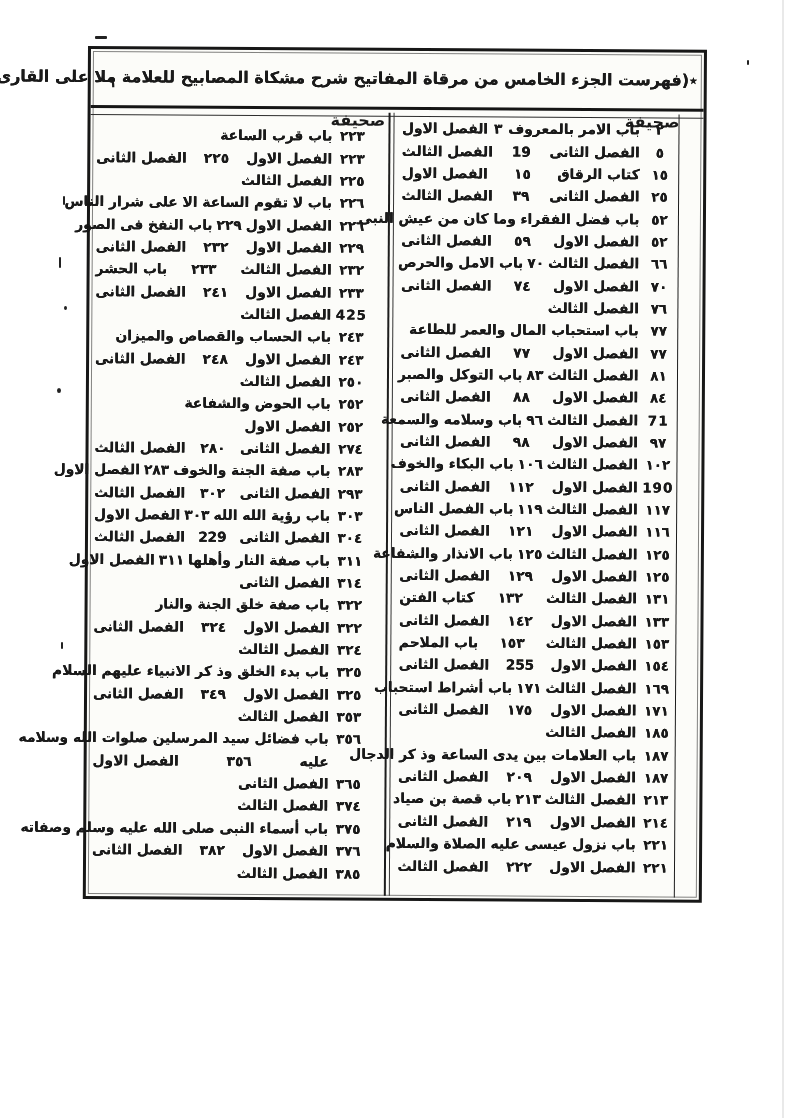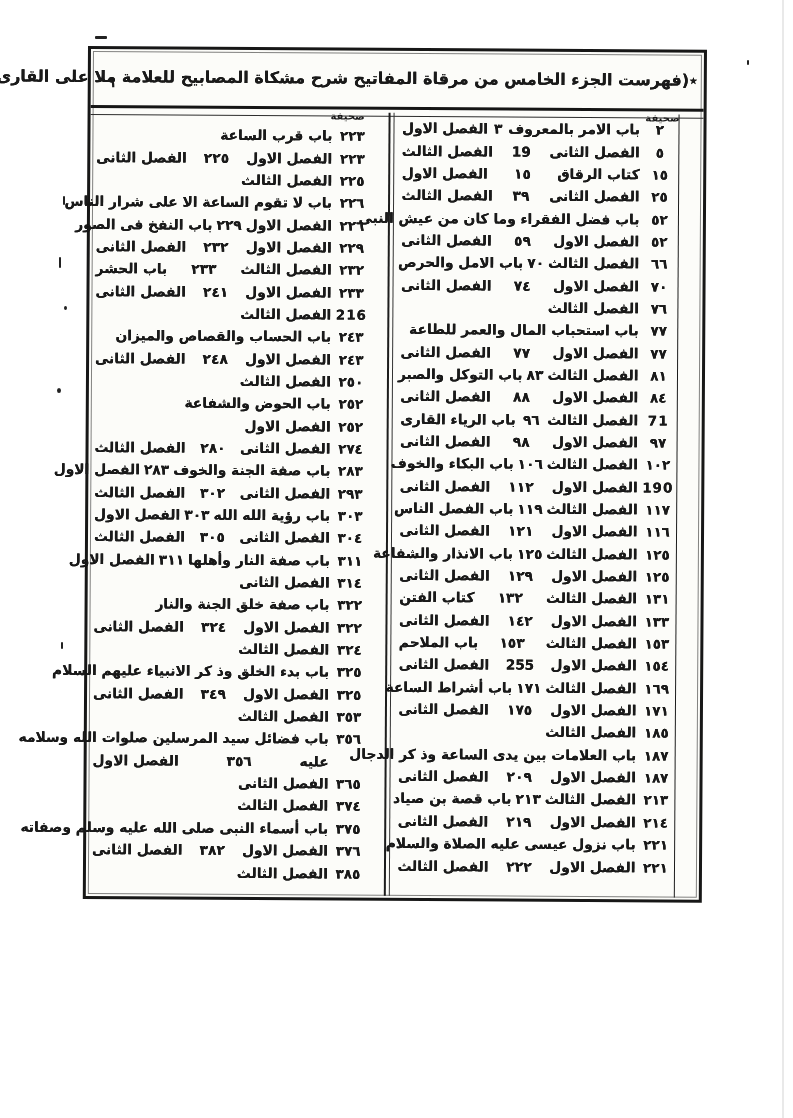--- a/index.html
+++ b/index.html
@@ -26,21 +26,21 @@
     flex:1;text-align:center;font-weight:bold;font-size:16px;
     white-space:nowrap;letter-spacing:-.3px;
     text-shadow:0 0 .5px #000;
     padding-left:30px;
   }
   .corner-num{position:absolute;left:18px;top:26px;font-size:13px;font-weight:bold;}
   .header-rule{
     position:absolute;top:56px;left:0;right:0;height:6px;
     border-top:3px solid #151515;border-bottom:1px solid #2c2c2c;
   }
-  .col-label{position:absolute;top:60px;font-size:10px;font-weight:bold;white-space:nowrap;}
+  .col-label{position:absolute;top:60px;font-size:16px;font-weight:bold;white-space:nowrap;}
   .col-label.rightside{right:24px;}
   .col-label.leftside{left:240px;}
   
   .vrule{position:absolute;top:62px;bottom:2px;width:1.5px;background:#1d1d1d;}
   .vrule.div-a{left:298px;}
   .vrule.div-b{left:303px;width:1px;background:#333;}
   .vrule.right-sep{right:24px;width:1.5px;}
   
   .toc-col{position:absolute;}
   .right-col{top:66px;right:25.5px;width:278px;}
@@ -186,21 +186,21 @@
           <span class="part">الفصل الاول</span>
           <span class="part">٨٨</span>
           <span class="part">الفصل الثانى</span>
         </span>
       </div>
       <div class="toc-row">
         <span class="pnum">71</span>
         <span class="rtext spread">
           <span class="part">الفصل الثالث</span>
           <span class="part">٩٦</span>
-          <span class="part">باب الرياء القارى</span>
+          <span class="part">باب وسلامه والسمعة</span>
         </span>
       </div>
       <div class="toc-row">
         <span class="pnum">٩٧</span>
         <span class="rtext spread">
           <span class="part">الفصل الاول</span>
           <span class="part">٩٨</span>
           <span class="part">الفصل الثانى</span>
         </span>
       </div>
@@ -282,21 +282,21 @@
           <span class="part">الفصل الاول</span>
           <span class="part">255</span>
           <span class="part">الفصل الثانى</span>
         </span>
       </div>
       <div class="toc-row">
         <span class="pnum">١٦٩</span>
         <span class="rtext spread">
           <span class="part">الفصل الثالث</span>
           <span class="part">١٧١</span>
-          <span class="part">باب أشراط الساعة</span>
+          <span class="part">باب أشراط استحباب</span>
         </span>
       </div>
       <div class="toc-row">
         <span class="pnum">١٧١</span>
         <span class="rtext spread">
           <span class="part">الفصل الاول</span>
           <span class="part">١٧٥</span>
           <span class="part">الفصل الثانى</span>
         </span>
       </div>
@@ -404,21 +404,21 @@
       </div>
       <div class="toc-row">
         <span class="pnum">٢٣٣</span>
         <span class="rtext spread">
           <span class="part">الفصل الاول</span>
           <span class="part">٢٤١</span>
           <span class="part">الفصل الثانى</span>
         </span>
       </div>
       <div class="toc-row">
-        <span class="pnum">216</span>
+        <span class="pnum">425</span>
         <span class="rtext single">
           <span class="part">الفصل الثالث</span>
         </span>
       </div>
       <div class="toc-row">
         <span class="pnum">٢٤٣</span>
         <span class="rtext single">
           <span class="part">باب الحساب والقصاص والميزان</span>
         </span>
       </div>
@@ -477,21 +477,21 @@
         <span class="rtext spread">
           <span class="part">باب رؤية الله الله</span>
           <span class="part">٣٠٣</span>
           <span class="part">الفصل الاول</span>
         </span>
       </div>
       <div class="toc-row">
         <span class="pnum">٣٠٤</span>
         <span class="rtext spread">
           <span class="part">الفصل الثانى</span>
-          <span class="part">٣٠٥</span>
+          <span class="part">229</span>
           <span class="part">الفصل الثالث</span>
         </span>
       </div>
       <div class="toc-row">
         <span class="pnum">٣١١</span>
         <span class="rtext spread">
           <span class="part">باب صفة النار وأهلها</span>
           <span class="part">٣١١</span>
           <span class="part">الفصل الاول</span>
         </span>

